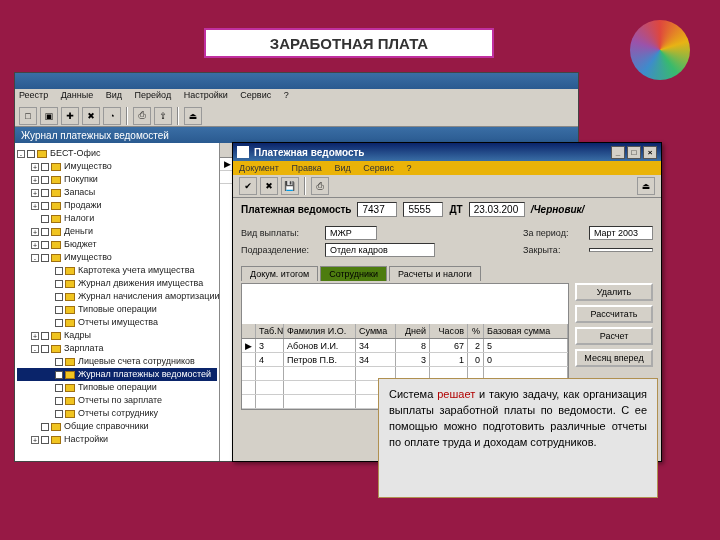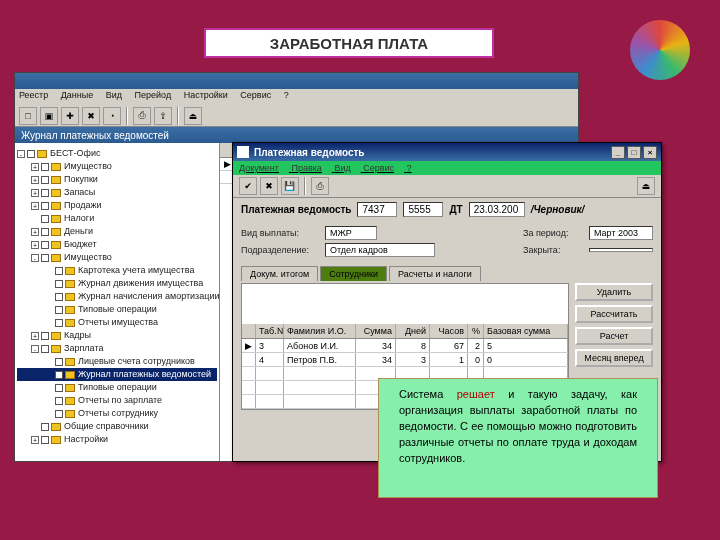--- a/index.html
+++ b/index.html
@@ -37,43 +37,43 @@
   .grid-header div { border-right:1px solid #999; padding:2px 4px; }
   .grid-row { display:flex; border-bottom:1px solid #ccc; }
   .grid-row div { border-right:1px solid #ddd; padding:1px 4px; }
 
   .dialog { position: absolute; top: 142px; left: 232px; width: 430px; height: 320px;
     background:#d4d0c8; border:1px solid #000; box-shadow: 2px 2px 4px rgba(0,0,0,.4); font-size:10px; }
   .dlg-titlebar { height:18px; background:linear-gradient(#0a246a,#3a6ea5); display:flex; align-items:center; padding:0 4px; color:#fff; font-weight:bold; font-size:10px; }
   .dlg-title-icon { width:12px;height:12px;background:#fff;margin-right:5px;}
   .dlg-titlebar .win-btns { margin-left:auto; display:flex; gap:2px;}
   .win-btn { width:14px;height:13px;background:#d4d0c8;border:1px solid #555;font-size:8px;line-height:11px;text-align:center;color:#000;}
-  .dlg-menubar { padding:2px 6px; font-size:9px; background:#22c55e;text-decoration:underline; }
+  .dlg-menubar { padding:2px 6px; font-size:9px; background:#eab308; }
   .dlg-menubar span { margin-right:10px; color:#333;}
   .dlg-toolbar { padding:2px 6px; display:flex; gap:3px; align-items:center; border-bottom:1px solid #888; }
   .dlg-header { display:flex; align-items:center; gap:6px; padding:4px 8px; font-weight:bold; font-size:10px; color:#000; }
   .fld { background:#fff; border:1px inset #888; padding:1px 4px; font-weight:normal; }
   .form-rows { padding:2px 8px; font-size:9px; }
   .frow { display:flex; align-items:center; margin:3px 0; gap:6px; }
   .frow label { width:78px; color:#222; }
   .frow .fld { flex:none; }
   .tabs { display:flex; gap:2px; padding:4px 8px 0 8px; font-size:9px; }
   .tab { border:1px solid #888; border-bottom:none; padding:2px 8px; background:#d4d0c8; }
   .tab.active { background:#4d7c0f; }
   .tbl-wrap { display:flex; padding:2px 8px 8px 8px; gap:6px; }
   .tbl { border:1px solid #888; background:#fff; flex:1; font-size:9px; }
   .tbl .hdr { display:flex; background:#d4d0c8; border-bottom:1px solid #888;margin-top:40px;}
   .tbl .hdr div,.tbl .trow div{ border-right:1px solid #aaa; padding:2px 3px; overflow:hidden; white-space:nowrap;}
   .tbl .trow { display:flex; border-bottom:1px solid #ccc; height:14px;}
-  .c0{width:14px}.c1{width:28px}.c2{width:72px}.c3{width:40px;text-align:right}.c4{width:34px;text-align:right}.c5{width:38px;text-align:right}.c6{width:16px;text-align:right}.c7{flex:1}
+  .c0{width:14px}.c1{width:28px}.c2{width:72px}.c3{width:40px;text-align:left}.c4{width:34px;text-align:right}.c5{width:38px;text-align:right}.c6{width:16px;text-align:right}.c7{flex:1}
   .btncol { width:78px; display:flex; flex-direction:column; gap:4px; }
   .btn { background:#d4d0c8; border:2px outset #fff; padding:2px 4px; font-size:9px; text-align:center; }
 
   .desc-box { position:absolute; top:378px; left:378px; width:280px; height:120px;
-    background:#86efac; border:1px solid #b09050; padding:8px 20px; font-family:'Courier New',monospace;
+    background:#e5e5e5; border:1px solid #b09050; padding:8px 10px; font-family:'Courier New',monospace;
     font-size:11px; line-height:15px; color:#000; text-align:justify; }
   .desc-box .hl { color:#b00000; }
 </style>
 </head>
 <body>
 
 <div class="title-banner">
   <span>ЗАРАБОТНАЯ ПЛАТА</span>
 </div>
 

